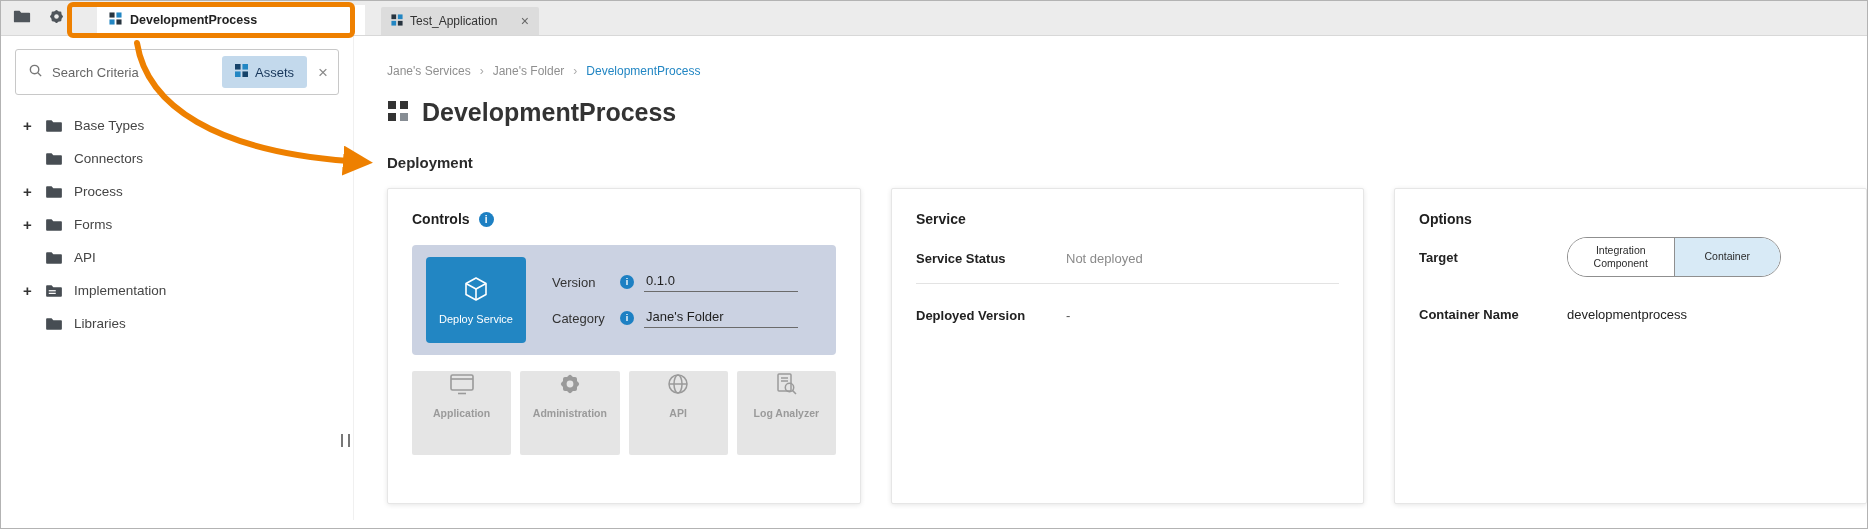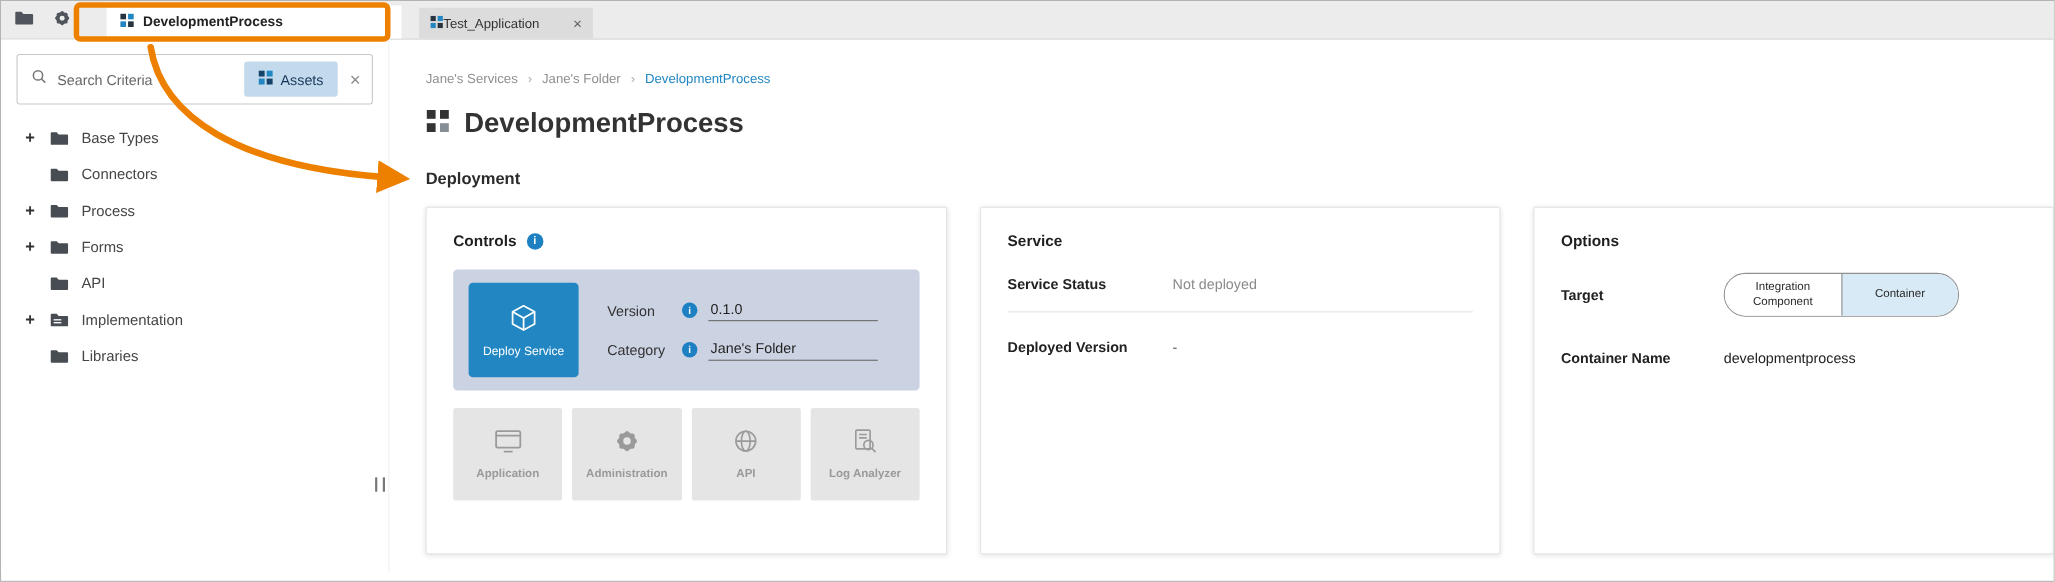--- a/index.html
+++ b/index.html
@@ -7,21 +7,21 @@
         background:#fff;font-family:"Liberation Sans","DejaVu Sans",sans-serif;overflow:hidden;}
 
   
   .topbar{position:absolute;top:0;left:0;right:0;height:34px;background:#ececec;
           border-bottom:1px solid #d8d8d8;display:flex;align-items:flex-end;}
   .icon-btn{background:none;border:none;width:26px;height:26px;margin:0 0 4px 8px;padding:0;
             display:flex;align-items:center;justify-content:center;cursor:pointer;}
   .tab{display:flex;align-items:center;box-sizing:border-box;cursor:pointer;}
   .tab.active{margin-left:28px;width:268px;height:30px;background:#fff;padding:0 12px;gap:8px;
               font-size:12.5px;font-weight:bold;color:#222;}
-  .tab.inactive{margin-left:16px;width:158px;height:28px;background:#dcdcdc;padding:0 10px;
+  .tab.inactive{margin-left:16px;width:158px;height:28px;background:#dcdcdc;padding:0 10px;gap:7px;
                 font-size:12px;color:#333;border-radius:2px 2px 0 0;}
   .tab-close{margin-left:auto;color:#666;font-size:14px;line-height:1;cursor:pointer;}
 
   
   .annotation-box{position:absolute;left:66px;top:1px;width:288px;height:36px;border:5px solid #ee8000;
                   border-radius:6px;box-sizing:border-box;z-index:40;pointer-events:none;}
   .annotation-arrow{position:absolute;left:0;top:0;z-index:39;pointer-events:none;}
 
   
   .sidebar{position:absolute;left:0;top:35px;bottom:8px;width:352px;background:#fff;border-right:1px solid #f0f0f0;}
@@ -64,39 +64,39 @@
   .deploy-btn{width:100px;height:86px;background:#2286c3;border:none;border-radius:4px;color:#fff;
               display:flex;flex-direction:column;align-items:center;justify-content:center;gap:8px;
               font-size:11px;font-weight:normal;cursor:pointer;font-family:inherit;}
   .fields{flex:1;margin-left:26px;display:flex;flex-direction:column;gap:17px;}
   .field{display:flex;align-items:center;gap:10px;}
   .field-label{font-size:13px;color:#333;width:58px;}
   .field-value{width:150px;border-bottom:1px solid #6b6b6b;font-size:13px;color:#1f1f1f;
                padding:0 2px 3px;cursor:text;}
   .actions{display:flex;gap:9px;margin-top:16px;}
   .action-btn{width:101px;height:84px;background:#e5e5e5;border:none;border-radius:2px;display:flex;
-              flex-direction:column;align-items:center;justify-content:center;gap:9px;color:#9a9a9a;
+              flex-direction:column;align-items:center;gap:9px;color:#9a9a9a;
               font-size:10.5px;font-weight:bold;cursor:pointer;font-family:inherit;}
 
   
   .status-panel{margin-top:18px;background:#cbd2e2;border-radius:4px;padding:14px 16px 12px 14px;
                 display:grid;grid-template-columns:42px 1fr;}
   .sp-icon{grid-area:1/1;}
   .sp-msg{grid-area:1/2;font-size:14px;color:#222;align-self:center;}
   .sp-pct{grid-area:2/1;font-size:11px;font-weight:bold;color:#222;margin-top:6px;}
   .sp-bar{grid-area:2/2;height:3px;background:#1d80c3;border-radius:2px;margin-top:10px;align-self:start;}
   .sp-started{grid-area:3/2;font-size:11px;color:#333;margin-top:9px;}
   .status-row{display:flex;margin-top:24px;font-size:13px;align-items:center;}
   .status-lbl{width:150px;font-weight:bold;color:#222;}
   .status-val{color:#8a8a8a;}
   .status-val.dark{color:#555;}
   .hr{border-top:1px solid #e3e3e3;margin:17px 0 0 0;height:0;}
 
   
-  .opt-row{display:flex;align-items:center;margin-top:21px;}
+  .opt-row{display:flex;align-items:center;margin-top:10px;}
   .opt-row.name-row{margin-top:30px;}
   .opt-label{width:148px;font-size:13px;font-weight:bold;color:#222;}
   .segmented{display:flex;width:214px;height:40px;border:1px solid #8f8f8f;border-radius:20px;
              overflow:hidden;box-sizing:border-box;background:#fff;}
   .seg{flex:1;display:flex;align-items:center;justify-content:center;text-align:center;font-size:10.5px;
        color:#2b2b2b;background:#fff;cursor:pointer;padding:0 8px;line-height:1.25;}
   .seg + .seg{border-left:1px solid #8f8f8f;}
   .seg.selected{background:#d8eaf6;}
   .opt-value{font-size:13px;color:#222;}
 </style>

